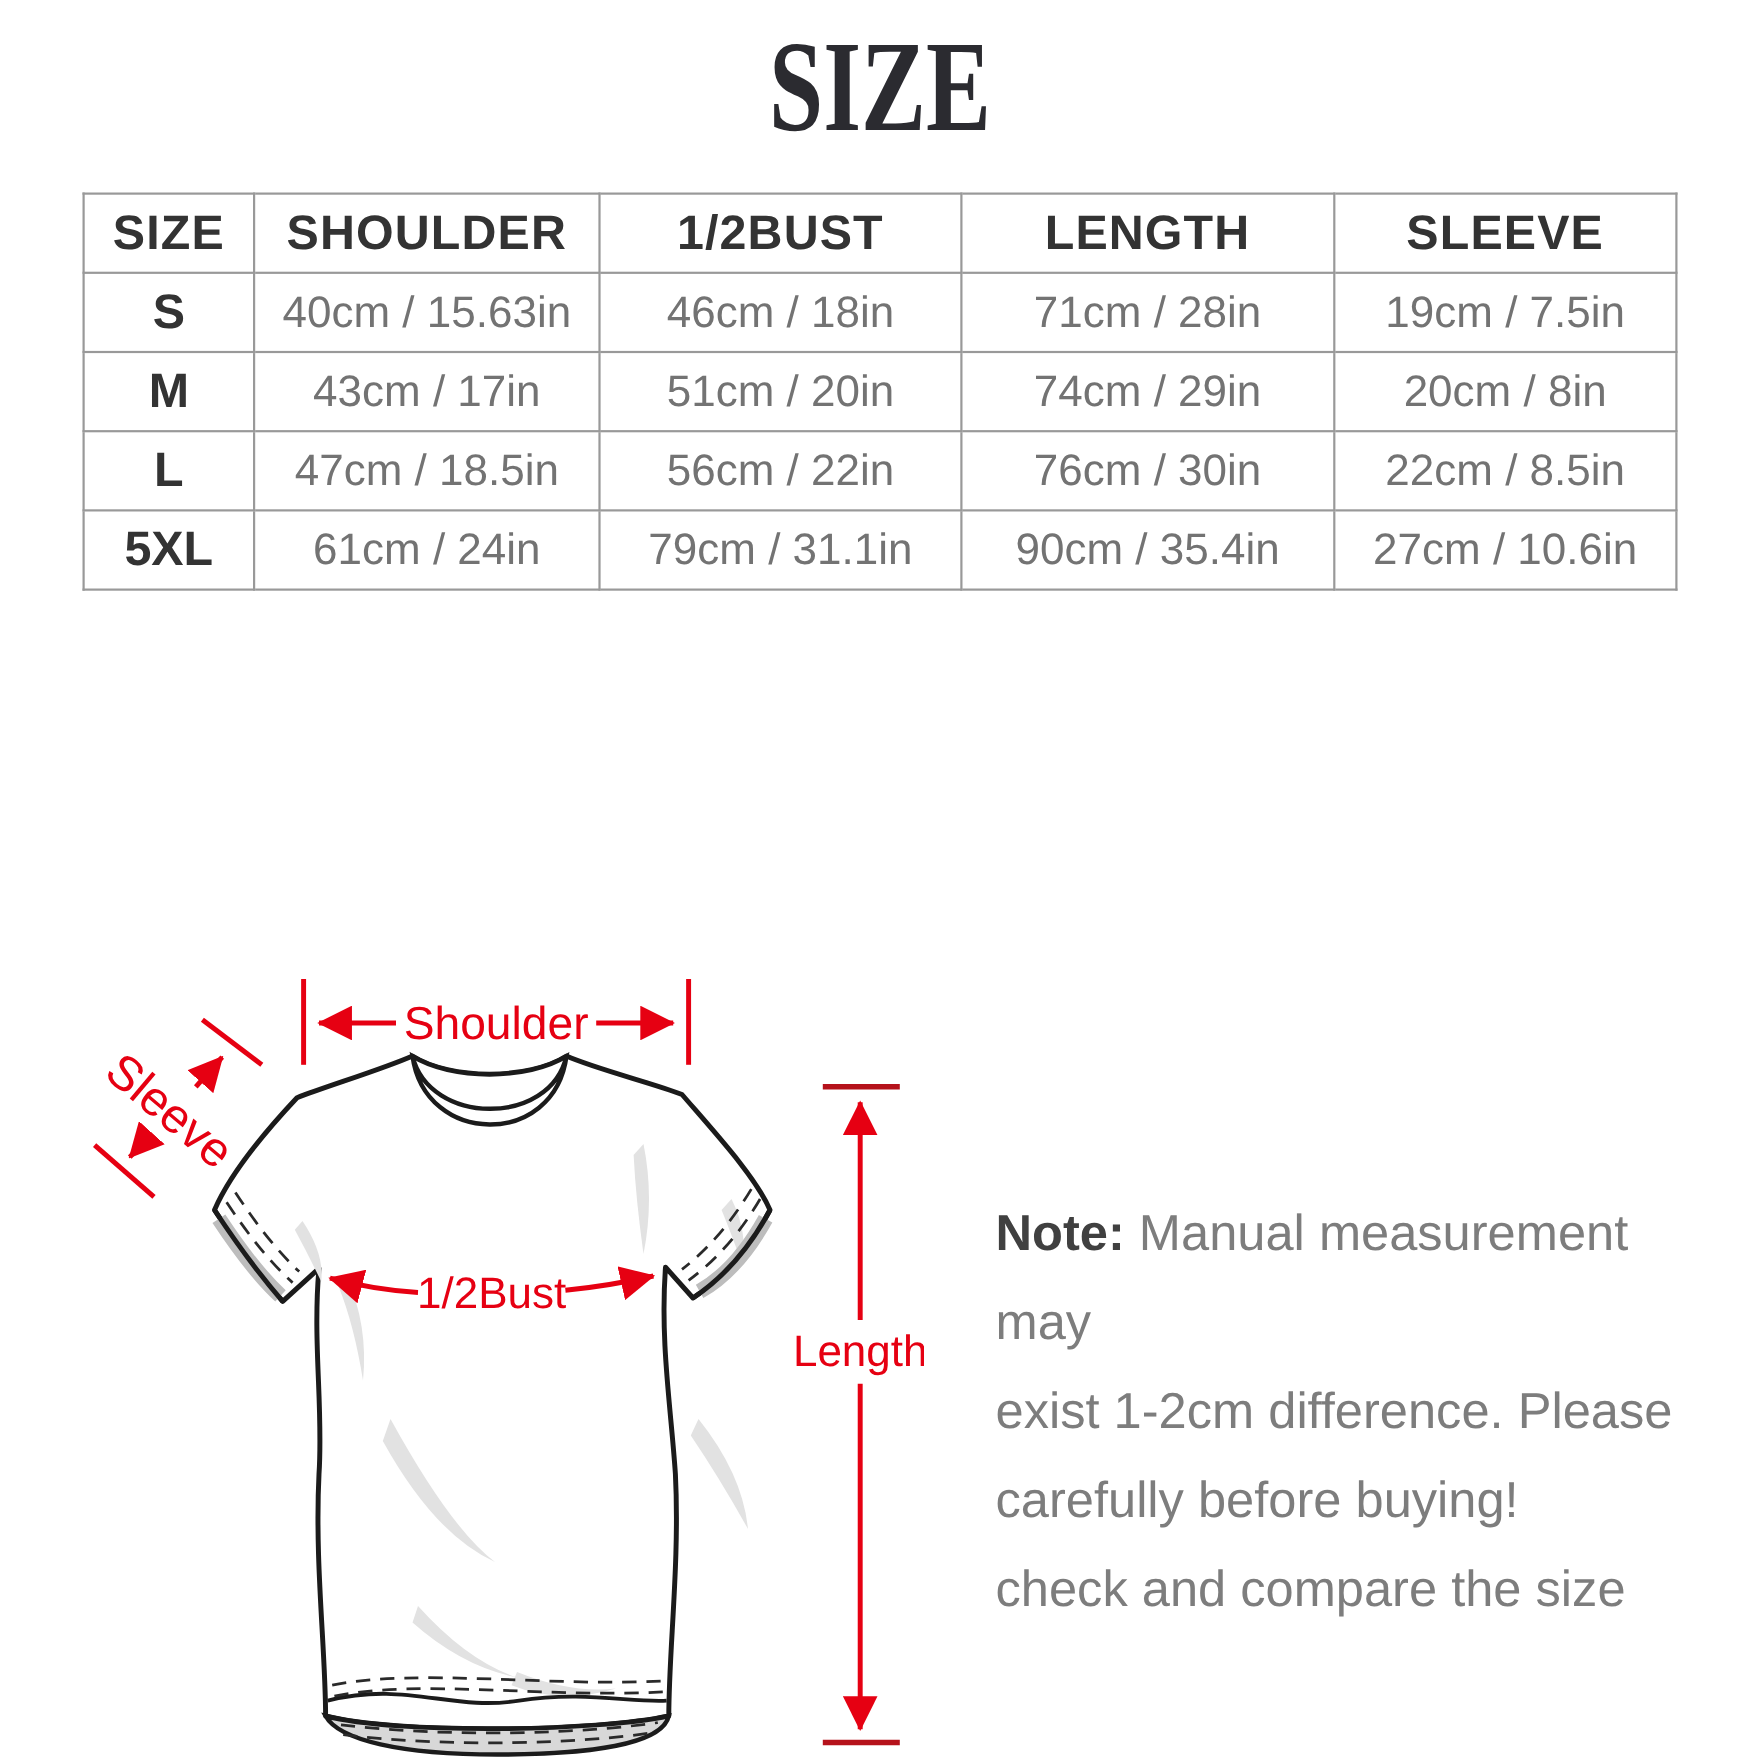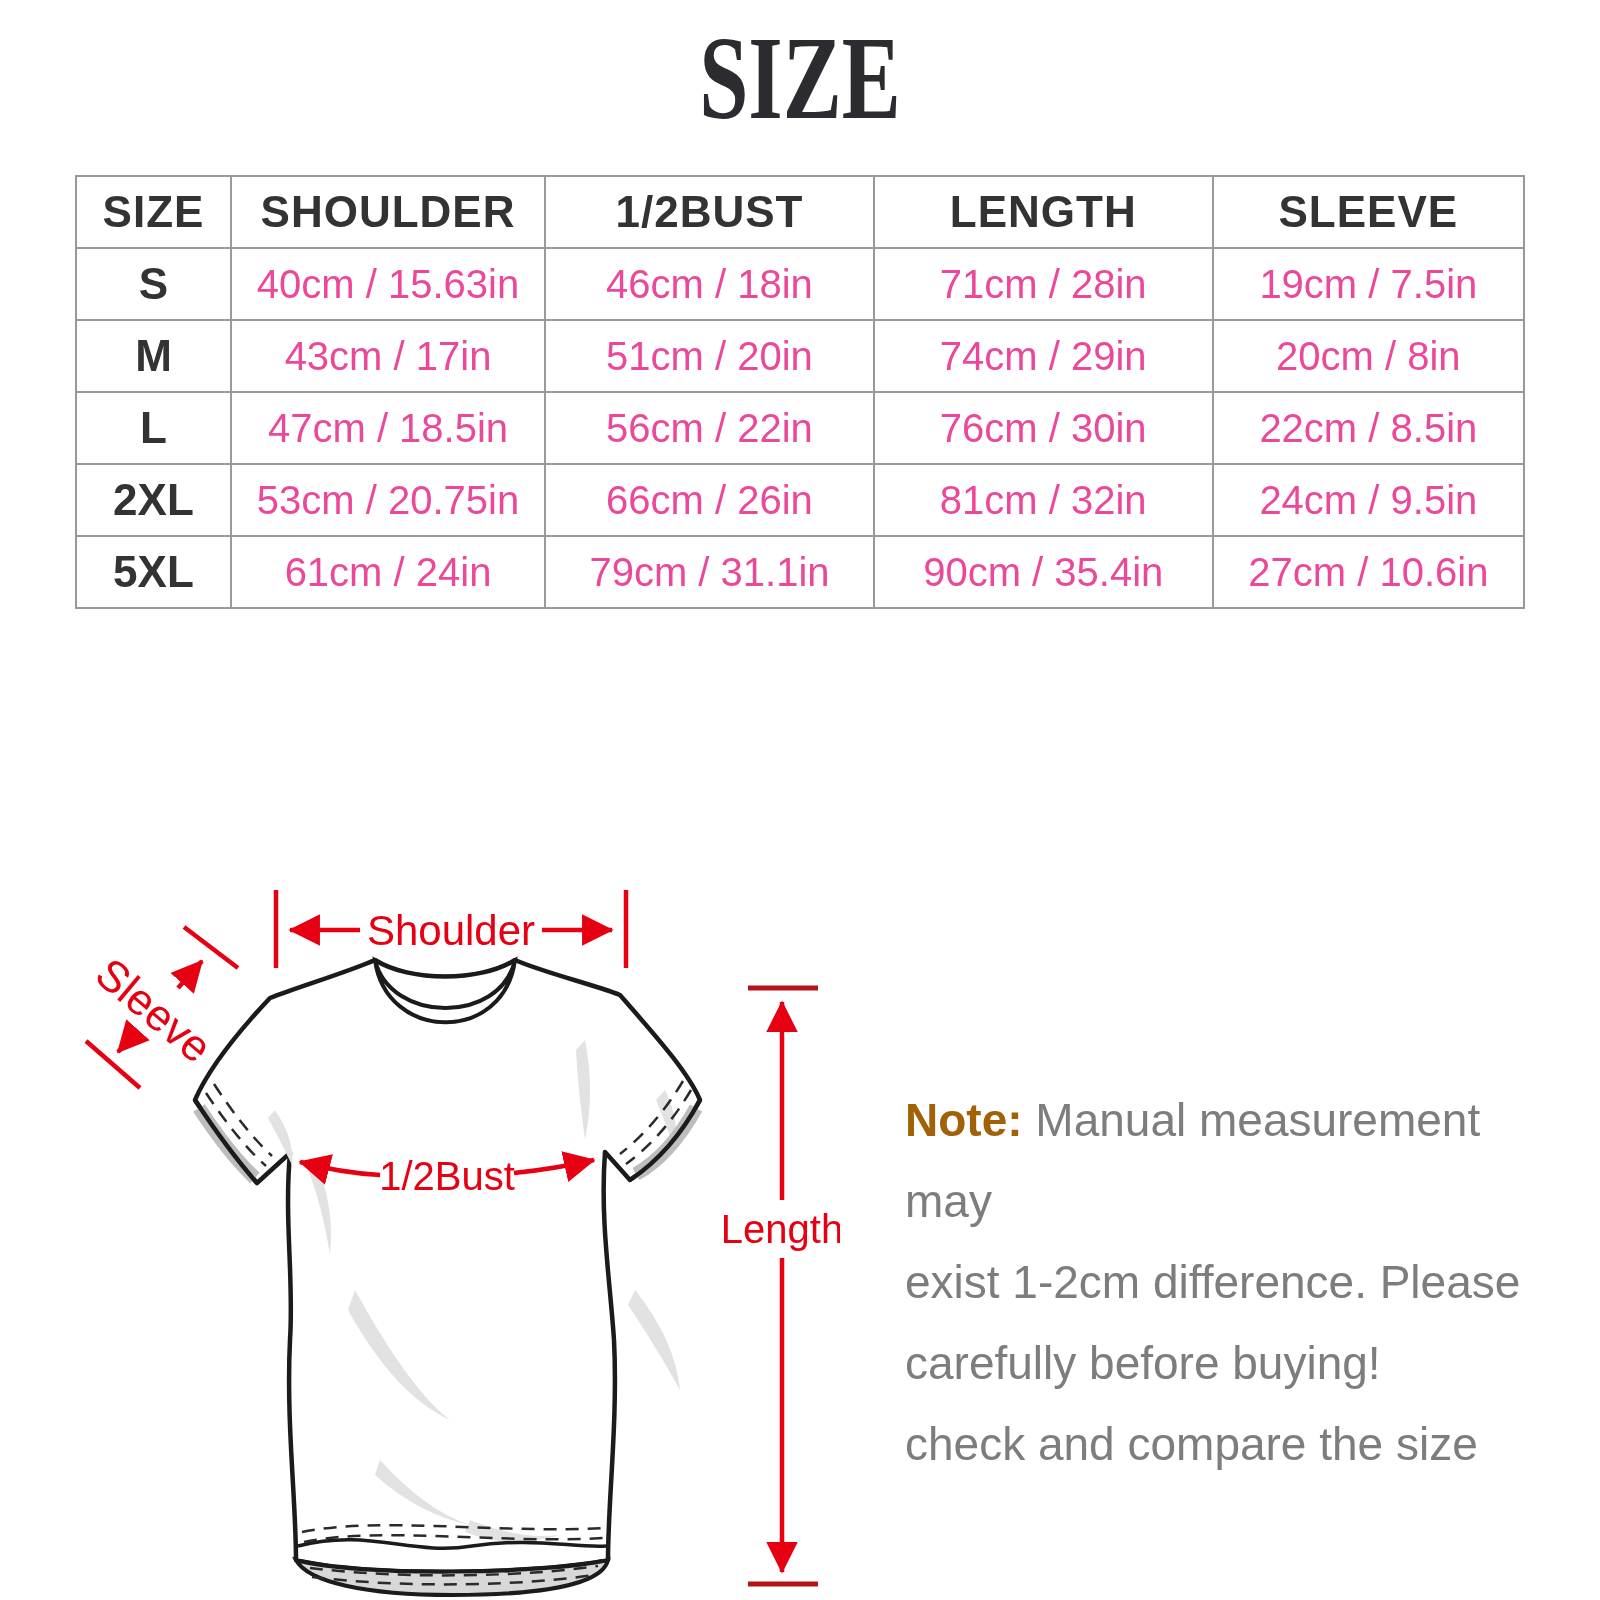--- a/index.html
+++ b/index.html
@@ -31,34 +31,34 @@
     text-align:center; vertical-align:middle;
     white-space:nowrap; overflow:hidden;
   }
   .size-table thead th {
     font-size:44px; font-weight:bold; color:#333333; letter-spacing:1px;
   }
   .size-table tbody th {
     font-size:44px; font-weight:bold; color:#333333;
   }
   .size-table td {
-    font-size:40px; font-weight:normal; color:#ec4899;
+    font-size:40px; font-weight:normal; color:#737373;
   }
   .diagram {
     position:absolute; left:80px; top:860px;
   }
   .red-label {
     font-family:"Liberation Sans","DejaVu Sans",sans-serif;
     fill:#e60012;
   }
   .note {
     position:absolute; left:905px; top:1080px; width:650px;
     font-size:46px; line-height:81px; color:#7d7d7d;
   }
-  .note .note-label { font-weight:bold; color:#a16207;text-align:right; }
+  .note .note-label { font-weight:bold; color:#404040;text-align:right; }
 </style>
 </head>
 <body>
 
 <div class="title">SIZE</div>
 
 <table class="size-table">
   <colgroup>
     <col style="width:10.7%">
       <col style="width:21.7%">
@@ -89,27 +89,20 @@
       <td>51cm / 20in</td>
       <td>74cm / 29in</td>
       <td>20cm / 8in</td>
     </tr>
     <tr>
       <th>L</th>
       <td>47cm / 18.5in</td>
       <td>56cm / 22in</td>
       <td>76cm / 30in</td>
       <td>22cm / 8.5in</td>
-    </tr>
-    <tr>
-      <th>2XL</th>
-      <td>53cm / 20.75in</td>
-      <td>66cm / 26in</td>
-      <td>81cm / 32in</td>
-      <td>24cm / 9.5in</td>
     </tr>
     <tr>
       <th>5XL</th>
       <td>61cm / 24in</td>
       <td>79cm / 31.1in</td>
       <td>90cm / 35.4in</td>
       <td>27cm / 10.6in</td>
     </tr>
   </tbody>
 </table>

